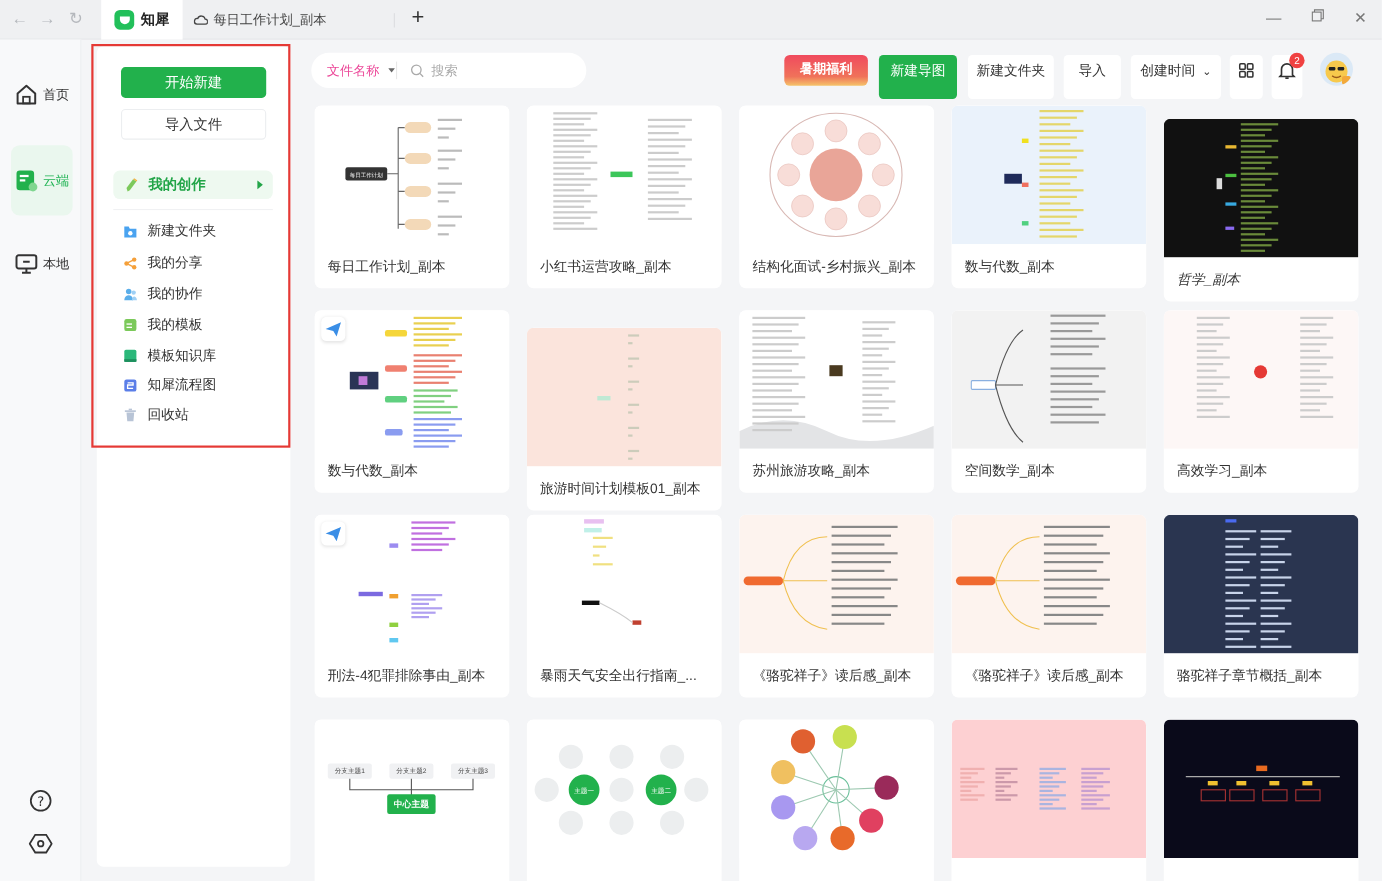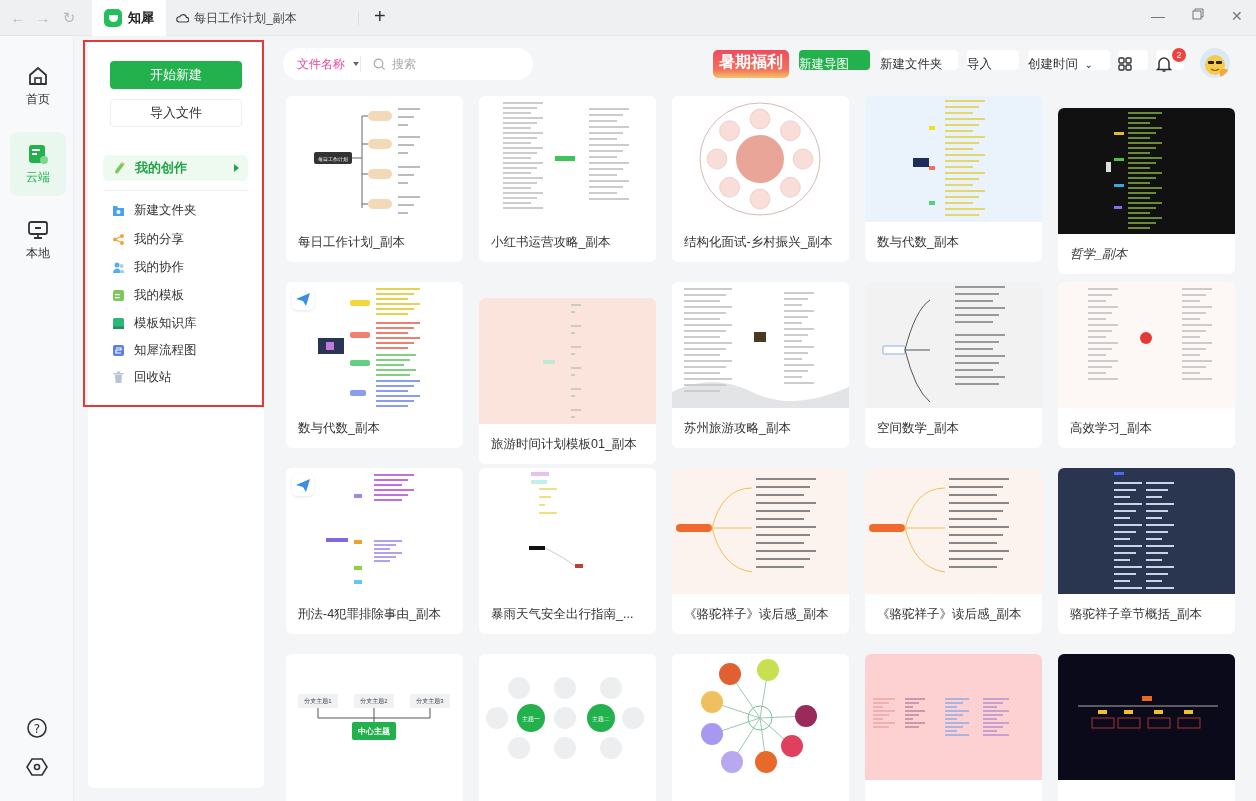--- a/index.html
+++ b/index.html
@@ -8,37 +8,37 @@
 .nav-btn{position:absolute;top:8px;width:20px;height:20px;color:#b5b8bd;font-size:15px;text-align:center;line-height:20px}
 .tab-active{position:absolute;left:92px;top:0;width:74px;height:36px;background:#fff;display:flex;align-items:center;padding-left:12px;gap:6px}
 .logo{width:18px;height:18px;border-radius:5px;background:#22c05a;display:flex;align-items:center;justify-content:center}
 .logo::after{content:"";width:9px;height:7px;background:#fff;border-radius:0 0 5px 5px}
 .tab-active span{font-size:13px;font-weight:bold;color:#222}
 .tab2{position:absolute;left:176px;top:0;height:36px;display:flex;align-items:center;gap:5px;font-size:12px;color:#444}
 .tab-sep{position:absolute;left:358px;top:12px;width:1px;height:13px;background:#dcdde0}
 .plus{position:absolute;left:374px;top:5px;font-size:20px;color:#333}
 .winctl{position:absolute;top:8px;color:#777;font-size:14px}
 .rail{position:absolute;left:0;top:36px;width:74px;height:765px;background:#f8f9fa;border-right:1px solid #eceef0}
-.rail-item{position:absolute;left:10px;width:56px;height:64px;display:flex;flex-direction:column;align-items:center;justify-content:center;gap:4px;border-radius:8px;font-size:12px;color:#333}
+.rail-item{position:absolute;left:10px;width:56px;height:64px;display:flex;align-items:center;justify-content:center;gap:4px;border-radius:8px;font-size:12px;color:#333}
 .rail-item.active{background:#eaf7ee;color:#22b455}
 .rail-bottom{position:absolute;left:26px;width:22px;height:22px}
 .panel{position:absolute;left:88px;top:42px;width:176px;height:746px;background:#fff;border-radius:6px}
 .redbox{position:absolute;left:83px;top:40px;width:181px;height:367px;border:2px solid #e53935;pointer-events:none}
 .btn-new{position:absolute;left:110px;top:61px;width:132px;height:28px;background:#22b14c;color:#fff;border-radius:4px;font-size:13px;text-align:center;line-height:28px}
 .btn-import{position:absolute;left:110px;top:99px;width:132px;height:28px;background:#fff;border:1px solid #eceef0;color:#333;border-radius:4px;font-size:13px;text-align:center;line-height:26px}
 .my-create{position:absolute;left:103px;top:155px;width:145px;height:26px;background:#eef9f0;border-radius:6px;display:flex;align-items:center;padding-left:10px;gap:10px;font-size:13px;font-weight:bold;color:#22a548}
 .my-create .arrow{position:absolute;right:9px;top:9px;width:0;height:0;border-left:5px solid #22a548;border-top:4px solid transparent;border-bottom:4px solid transparent}
 .side-sep{position:absolute;left:103px;top:190px;width:145px;height:1px;background:#f0f1f3}
 .side-item{position:absolute;left:112px;height:20px;display:flex;align-items:center;gap:9px;font-size:12.5px;color:#333}
 .filter{position:absolute;left:283px;top:48px;width:250px;height:32px;background:#fff;border-radius:16px;display:flex;align-items:center;font-size:12px}
 .filter .sel{padding-left:14px;color:#ec4899;display:flex;align-items:center;gap:8px;width:78px;border-right:1px solid #e8e8e8;height:16px}
 .filter .caret{width:0;height:0;border-top:4px solid #666;border-left:3.5px solid transparent;border-right:3.5px solid transparent}
 .filter .search{display:flex;align-items:center;gap:6px;padding-left:12px;color:#aaa}
-.promo{position:absolute;left:713px;top:50px;width:76px;height:28px;border-radius:5px;background:linear-gradient(180deg,#f04a5e,#f0725a 70%,#f5c46a);color:#fff;font-size:16px;font-weight:bold;text-align:center;line-height:24px}
-.tb-btn{position:absolute;top:50px;height:20px;background:#fff;border-radius:4px;font-size:12.5px;color:#333;line-height:28px}
+.promo{position:absolute;left:713px;top:50px;width:76px;height:28px;border-radius:5px;background:linear-gradient(180deg,#f04a5e,#f0725a 70%,#f5c46a);color:#fff;font-size:12px;font-weight:bold;text-align:center;line-height:24px}
+.tb-btn{position:absolute;top:50px;height:40px;background:#fff;border-radius:4px;font-size:12.5px;color:#333;text-align:center;line-height:28px}
 .tb-green{background:#22b14c;color:#fff}
 .badge{position:absolute;left:1172px;top:48px;width:14px;height:14px;border-radius:7px;background:#f04141;color:#fff;font-size:9px;text-align:center;line-height:14px}
 .avatar{position:absolute;left:1200px;top:48px;width:30px;height:30px;border-radius:15px;background:#dbe9f6;overflow:hidden}
 .card{position:absolute;width:177px;height:166px;background:#fff;border-radius:6px;overflow:hidden}
 .thumb{position:absolute;left:0;top:0;width:177px;height:126px}
 .card-title{position:absolute;left:12px;top:138px;font-size:12.5px;color:#333;white-space:nowrap;overflow:hidden;text-overflow:ellipsis;width:155px}
 .thumb svg{width:100%;height:100%;display:block}
 .plane{position:absolute;left:6px;top:6px;width:22px;height:22px;border-radius:5px;background:#fff;box-shadow:0 1px 3px rgba(0,0,0,.1)}
 </style>
 </head>

